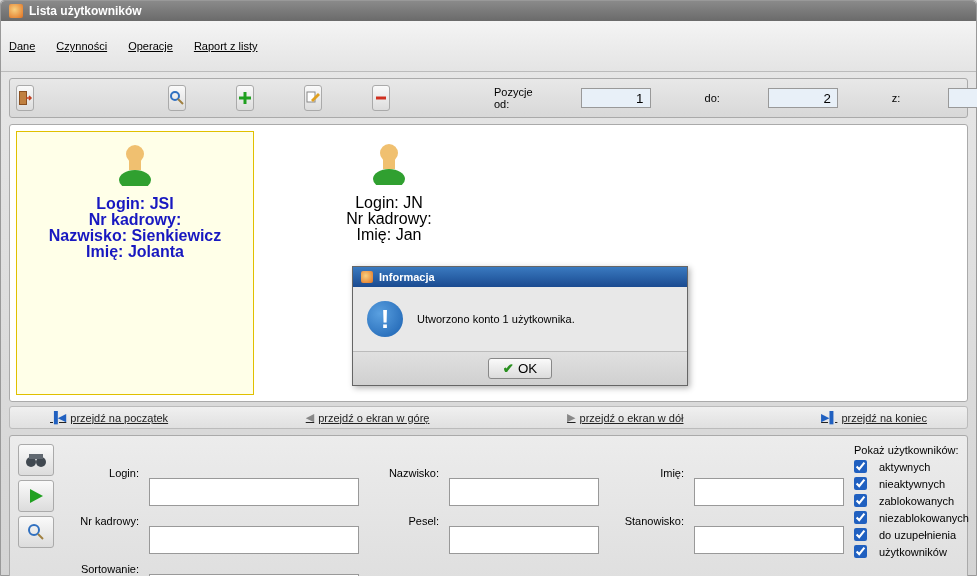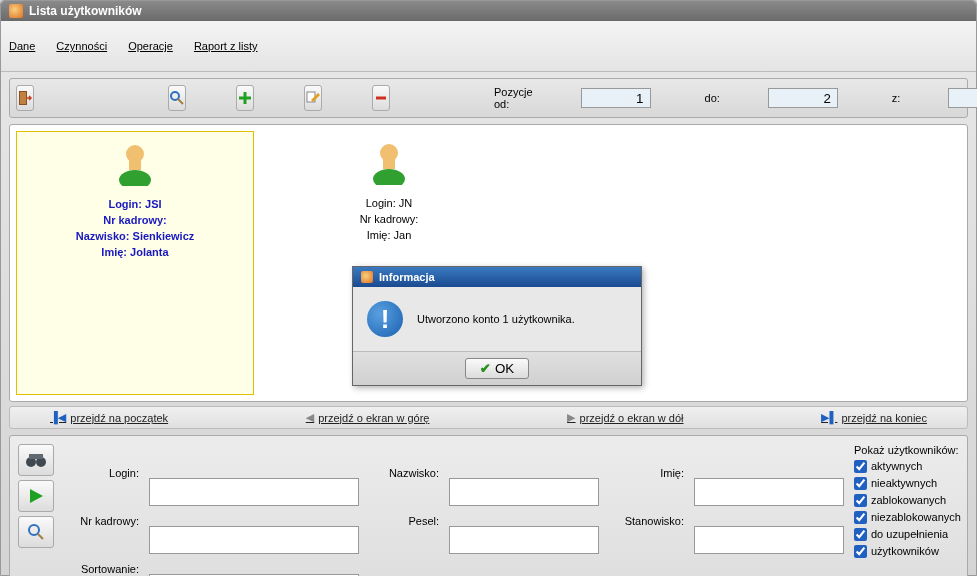--- a/index.html
+++ b/index.html
@@ -94,21 +94,21 @@
 }
 .user-card.selected {
   border: 1px solid #e0c000;
   background: #ffffe8;
 }
 .user-card .avatar {
   margin: 4px auto 8px auto;
   width: 40px; height: 44px;
 }
 .user-card.selected .info { color: #1818c0; font-weight: bold; }
-.user-card .info div { line-height: 16px; font-size: 11px; }
+.user-card .info div { line-height: 16px; font-size: 16px; }
 .nav-links {
   margin: 4px 8px 0 8px;
   background: linear-gradient(to bottom, #f0f0f0, #e0e0e0);
   border: 1px solid #bbb;
   border-radius: 3px;
   padding: 4px 40px;
   display: flex;
   justify-content: space-between;
 }
 .nav-links a { color: #222; text-decoration: underline; cursor: pointer; display: flex; align-items: center; gap: 4px; }
@@ -146,27 +146,27 @@
   background: #fff;
   padding: 0 21px;
   width: 100%;
   margin-top: 14px;
 }
 .checks {
   width: 130px;
   font-size: 11px;
 }
 .checks .hd { font-weight: normal; margin-bottom: 4px; }
-.checks label { display: flex; align-items: flex-start; gap: 4px; margin-bottom: 4px; }
+.checks label { display: flex; align-items: center; gap: 12px; margin-bottom: 4px; }
 .checks input[type=checkbox] { accent-color: #2060c0; }
 
 .dialog {
   position: absolute;
   left: 342px; top: 141px;
-  width: 290px;
+  width: 336px;
   background: #e8e8e8;
   border: 1px solid #666;
   box-shadow: 2px 2px 6px rgba(0,0,0,0.3);
 }
 .dlg-title {
   background: linear-gradient(to bottom, #3a7ac0, #1a4a90);
   color: #fff;
   padding: 4px 8px;
   font-weight: bold;
   display: flex; align-items: center; gap: 6px;

